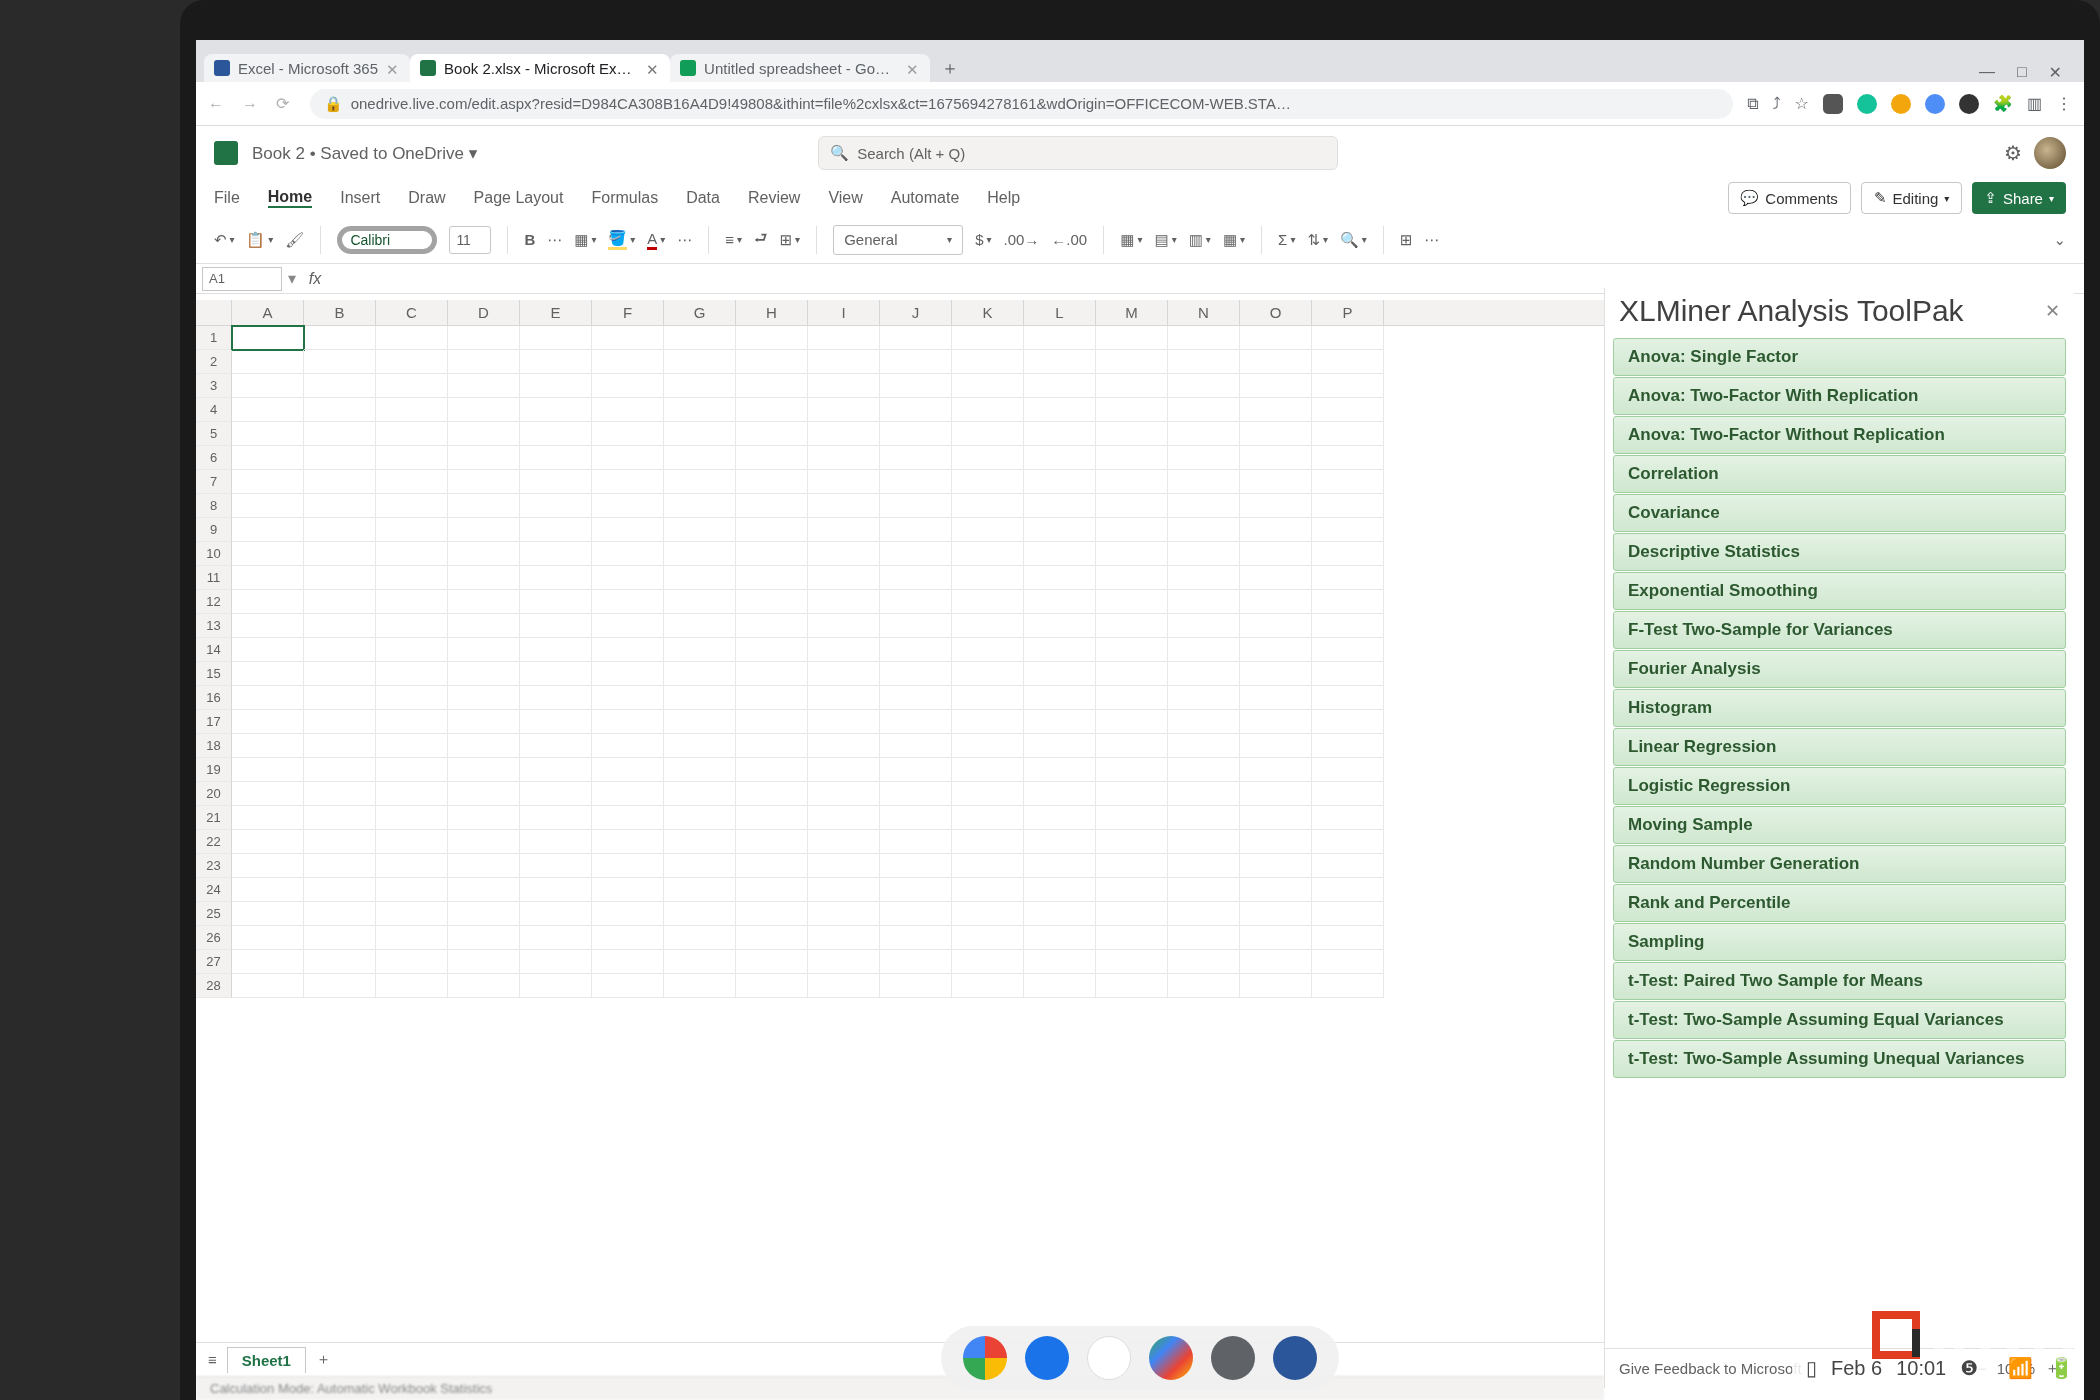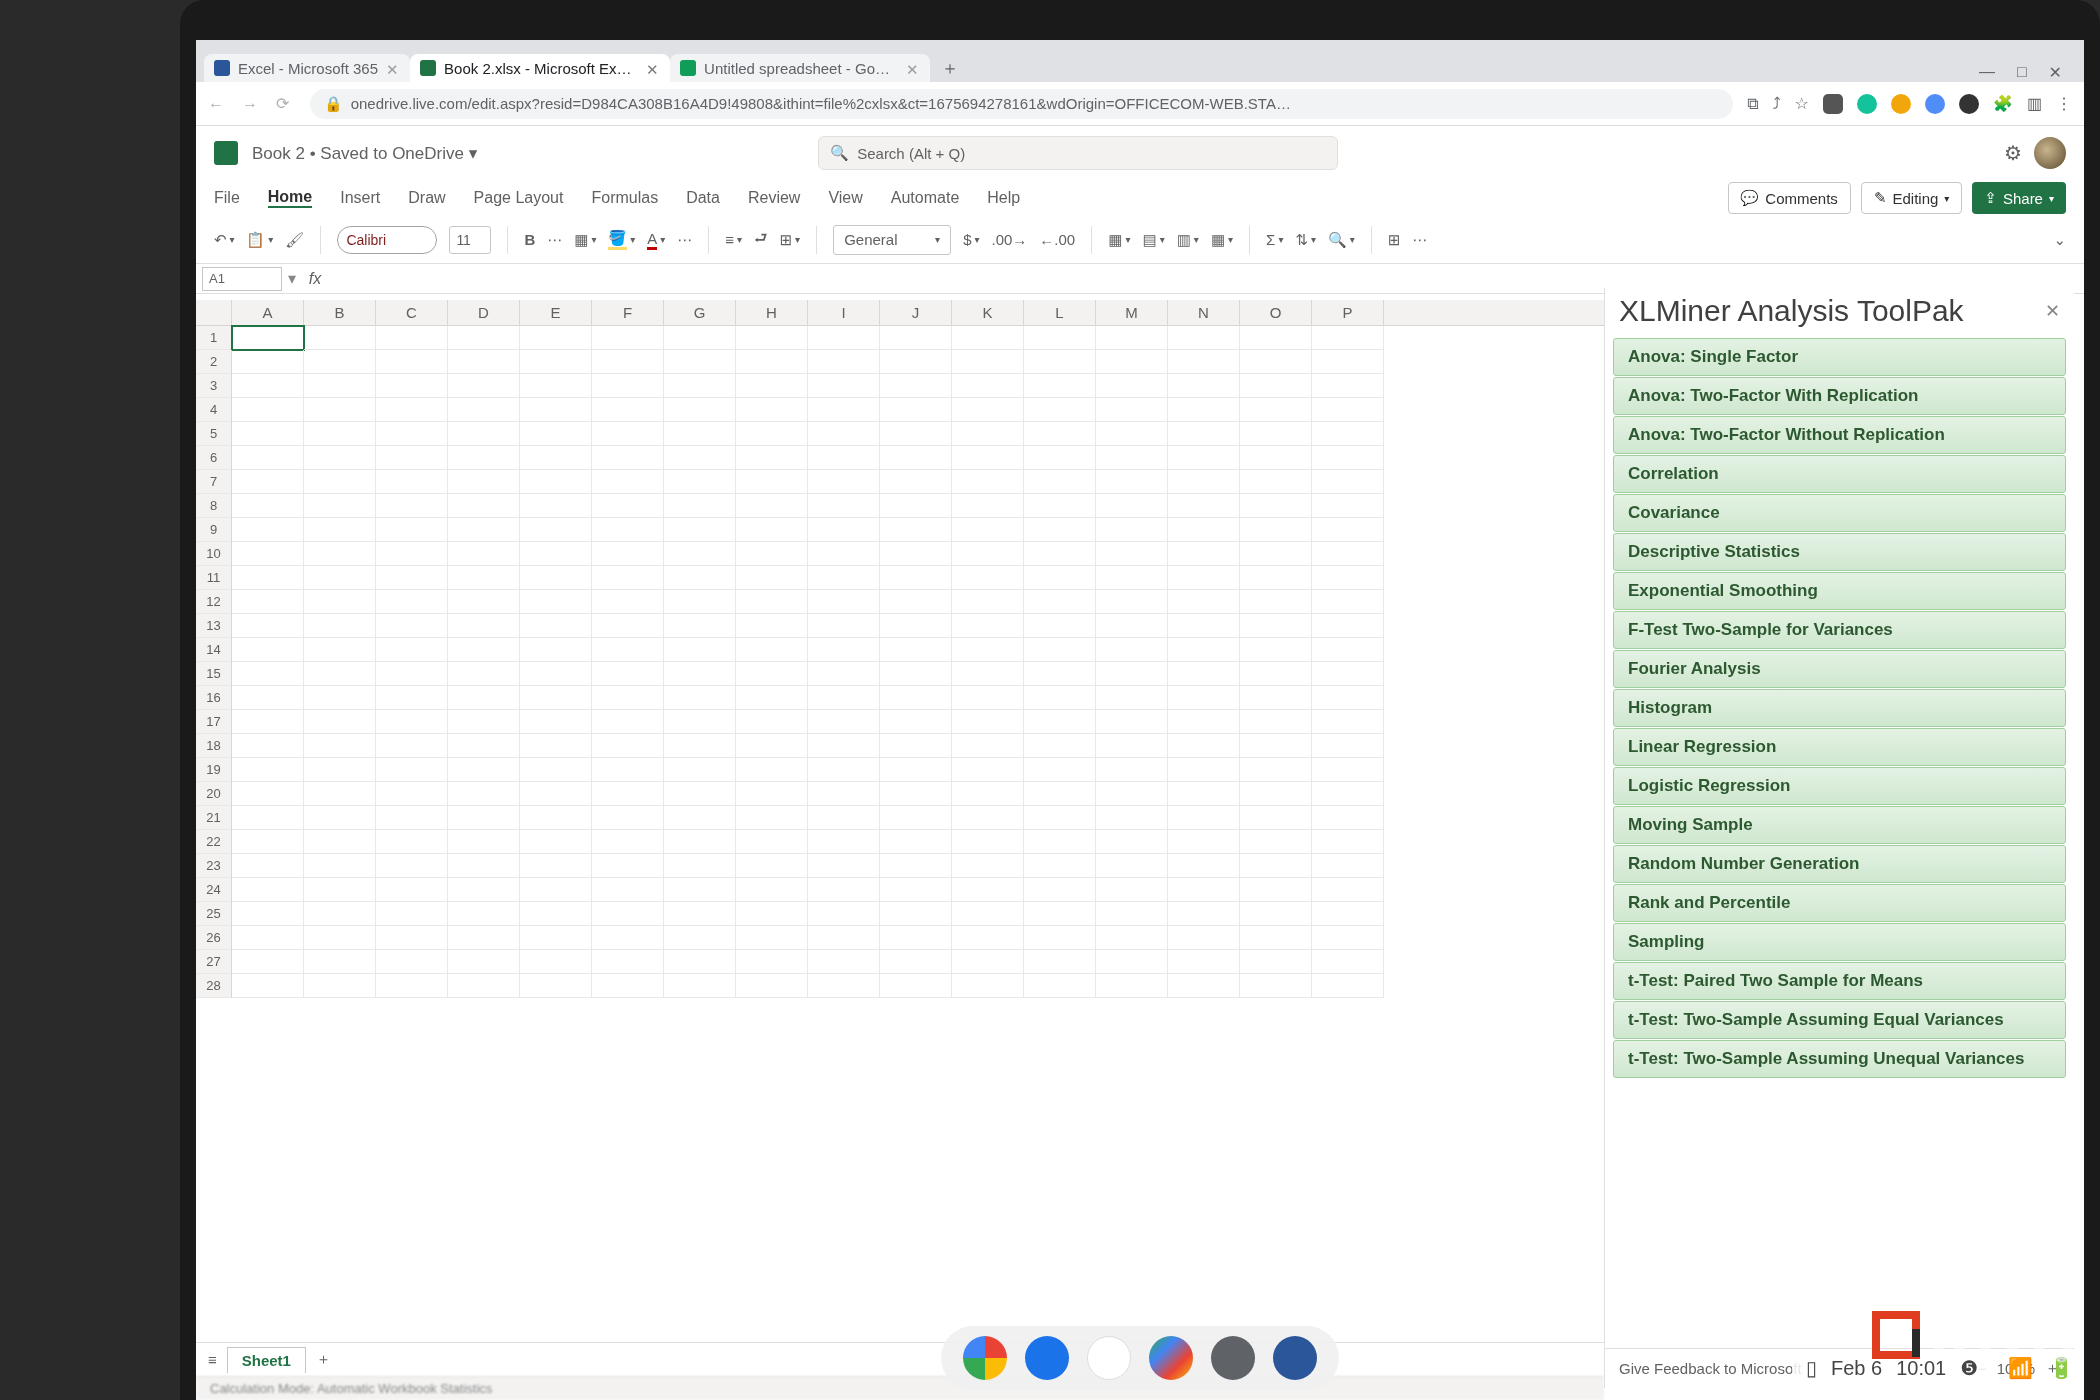--- a/index.html
+++ b/index.html
@@ -36,23 +36,23 @@
 
   .ribbon-tabs { height: 36px; display: flex; align-items: center; padding: 0 18px; gap: 28px; font-size: 16px; color: #616161; }
   .ribbon-tabs .rtab.active { border-bottom: 2px solid #217346; color: #323130; font-weight: 600; }
   .ribbon-right { margin-left: auto; display: flex; gap: 10px; align-items: center; }
   .pillbtn { height: 32px; border: 1px solid #c8c6c4; border-radius: 4px; display: flex; align-items: center; padding: 0 12px; gap: 6px; font-size: 15px; color: #323130; background: #fff; }
   .share-btn { background: #217346; color: #fff; border: none; }
 
   .ribbon-tools { height: 48px; border-bottom: 1px solid #e1dfdd; display: flex; align-items: center; padding: 0 18px; gap: 12px; color: #616161; font-size: 15px; }
   .tool { display: flex; align-items: center; gap: 3px; }
   .sep { width: 1px; height: 28px; background: #e1dfdd; margin: 0 4px; }
-  .fontname { width: 100px; height: 28px; border: 1px solid #a3a3a3; border-radius: 14px; padding: 0 8px; font-size: 14px; color: #7f1d1d; display:flex; align-items:center; }
+  .fontname { width: 100px; height: 28px; border: 5px solid #a3a3a3; border-radius: 14px; padding: 0 8px; font-size: 14px; color: #14532d; display:flex; align-items:center; }
   .fontsz { width: 42px; height: 28px; border: 1px solid #c8c6c4; border-radius: 3px; padding: 0 6px; font-size: 14px; display:flex; align-items:center; }
-  .numfmt { width: 118px; height: 30px; border: 1px solid #c8c6c4; border-radius: 3px; padding: 0 10px; font-size: 15px; display: flex; align-items: center; justify-content: space-between; }
+  .numfmt { width: 130px; height: 30px; border: 1px solid #c8c6c4; border-radius: 3px; padding: 0 10px; font-size: 15px; display: flex; align-items: center; justify-content: space-between; }
   .ribbon-collapse { margin-left: auto; }
 
   .formula-bar { height: 30px; border-bottom: 1px solid #e1dfdd; display: flex; align-items: center; padding-left: 6px; }
   .name-box { width: 80px; height: 24px; border: 1px solid #c8c6c4; font-size: 13px; display:flex; align-items:center; padding:0 6px; color:#616161; }
   .fx { width: 26px; text-align: center; font-style: italic; color: #616161; }
 
   
   .grid-area { position: absolute; top: 260px; left: 0; right: 480px; bottom: 60px; overflow: hidden; }
   .col-headers { display: flex; height: 26px; background: #f3f2f1; border-bottom: 1px solid #d6d6d6; }
   .corner { width: 36px; border-right: 1px solid #d6d6d6; background:#f3f2f1; }

